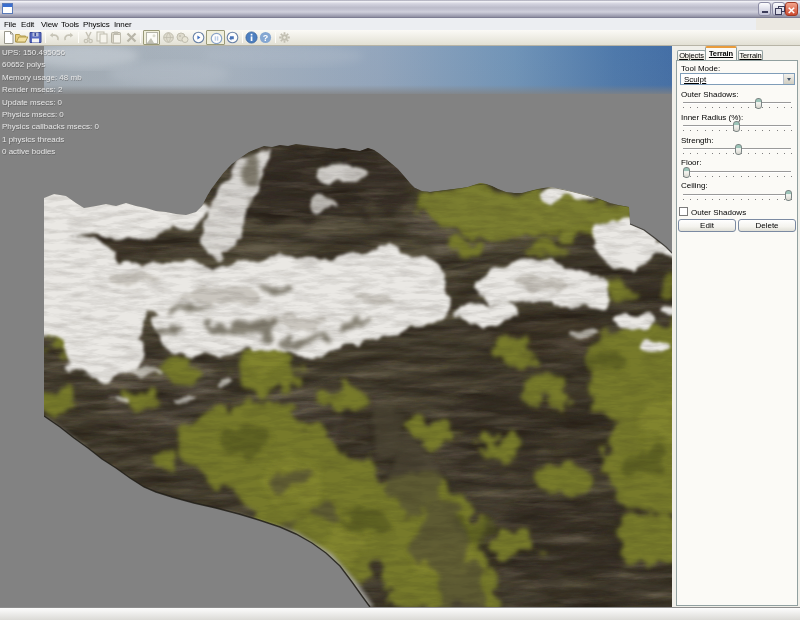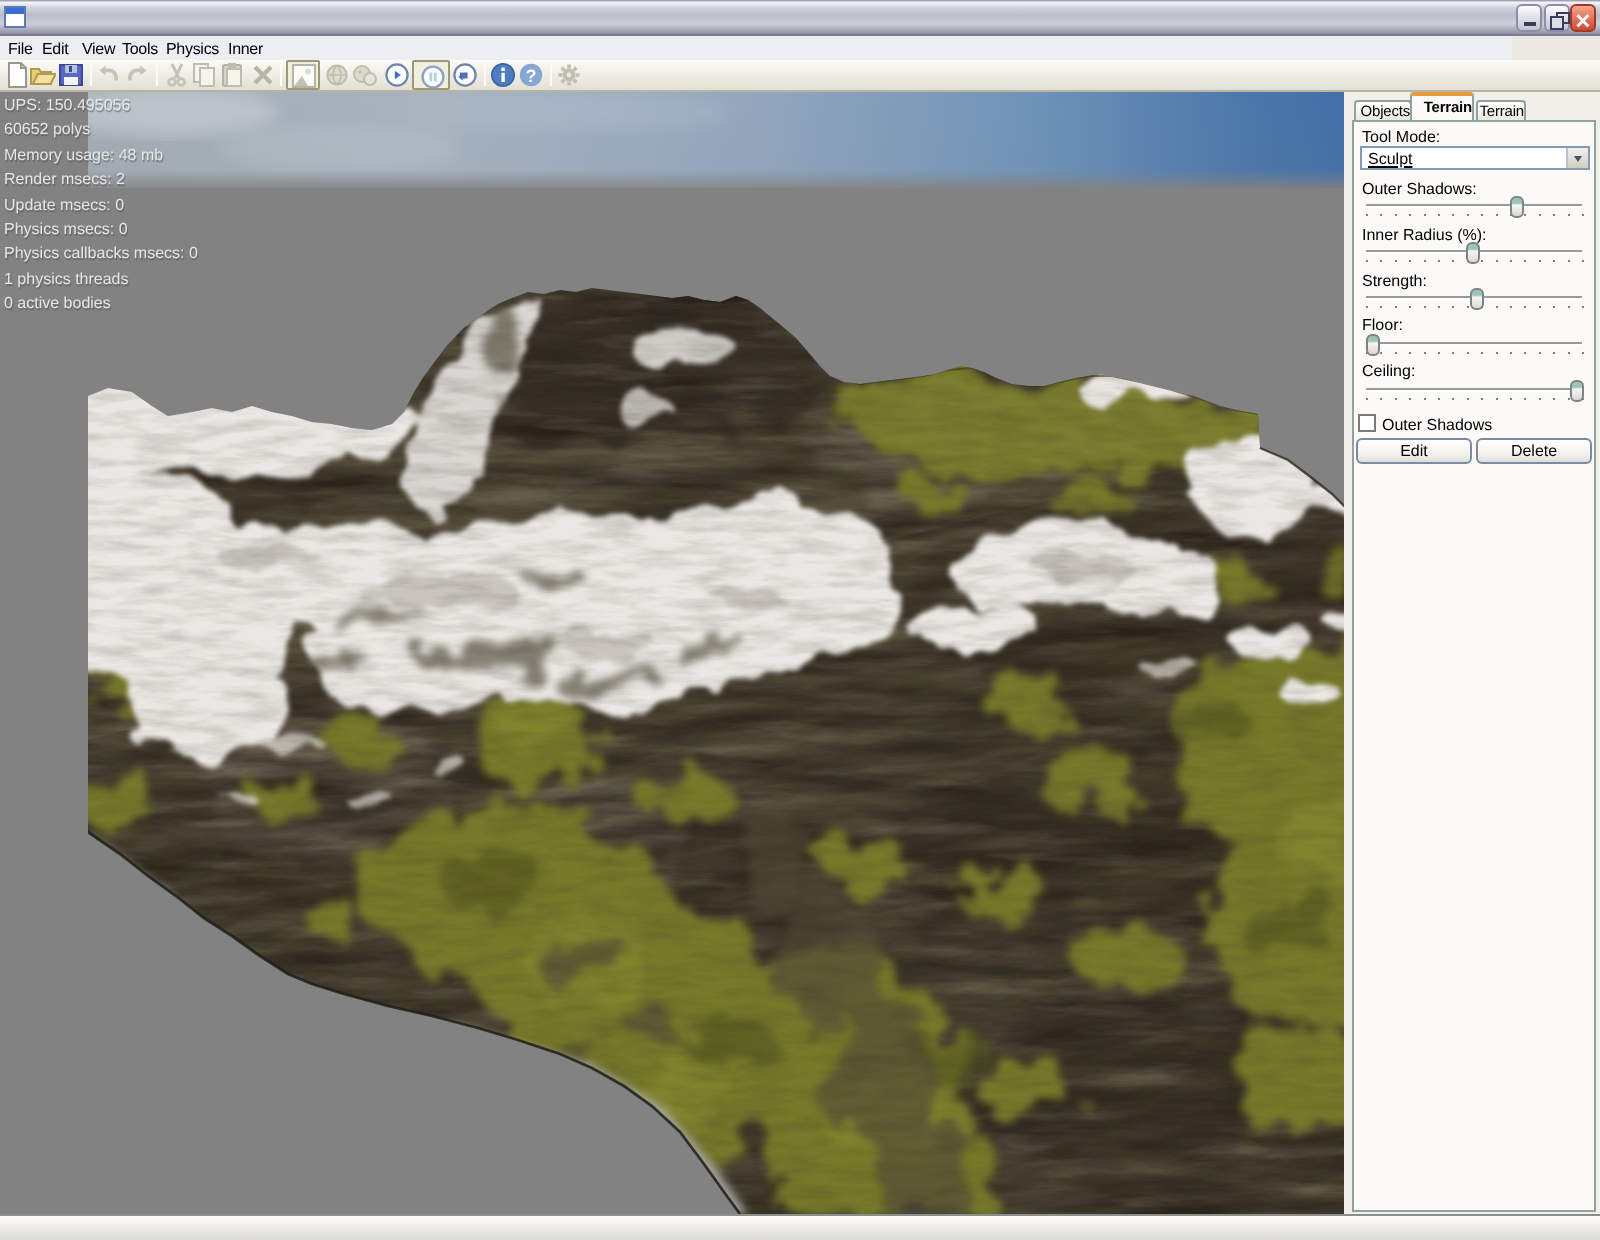--- a/index.html
+++ b/index.html
@@ -30,22 +30,22 @@
 .tsep { position:absolute; top:2px; width:1px; height:11px; background:#c6c3b4; border-right:1px solid #fdfcf8; }
 .ticon { position:absolute; top:1px; width:13px; height:13px; }
 .tbox { position:absolute; top:0px; width:16px; height:15px; border:1px solid #9a9a78; border-radius:1px; background:#f0efdc; }
 
 
 #viewport { position:absolute; left:0; top:46px; width:672px; height:561px; background:#828282;padding-left:44px; }
 #stats { position:absolute; left:2px; top:1px; font-size:8px; color:#e6e6e6; line-height:12.4px; text-shadow:0.5px 0.8px 0.5px rgba(80,80,80,0.55); }
 
 
 #panel { position:absolute; left:672px; top:46px; width:128px; height:561px; background:#f0efe9; font-size:8px; }
-.tab { position:absolute; color:#000; text-align:right; font-size:7.5px; letter-spacing:-0.1px;
-  background:linear-gradient(180deg,#ffffff,#ece9dd); border:1px solid #91a0a0; border-bottom:none; border-radius:2px 2px 0 0; }
+.tab { position:absolute; color:#000; text-align:center; font-size:7.5px; letter-spacing:-0.1px;
+  background:linear-gradient(180deg,#ffffff,#ece9dd); border:1px solid #91a0a0; border-bottom:none; border-radius:2px 2px 0 0;text-decoration:underline; }
 #tabTerrain { background:#fbfaf6; border-top:2px solid #e89b3c; z-index:3; }
 #pcontent { position:absolute; left:4px; top:14px; width:122px; height:546px; background:#fbfaf6; border:1px solid #91a0a0; }
 .plabel { position:absolute; font-size:8px; color:#000; left:4px; }
 #combo { position:absolute; left:3px; top:12px; width:115px; height:12px; background:#fff; border:1px solid #7f9db9; }
 #combo span { position:absolute; left:3px; top:1px;text-decoration:underline; }
 #combobtn { position:absolute; right:0; top:0; width:11px; height:10px; background:linear-gradient(180deg,#f2f1ed,#cfcdc1); border-left:1px solid #b9c3cf; }
 #combobtn:after { content:""; position:absolute; left:2.5px; top:3.5px; border-left:2.5px solid transparent; border-right:2.5px solid transparent; border-top:3.5px solid #44546a; }
 .slider { position:absolute; left:6px; width:108px; height:2px; border-top:1px solid #9a9a9a; border-bottom:1px solid #fff; background:#d6d6d6; }
 .thumb { position:absolute; top:-5px; width:7px; height:11px; border:1px solid #7b8584; border-radius:3px;
   background:linear-gradient(180deg,#9cc4b8 0%,#9cc4b8 28%,#f6f5f1 40%,#d9d8d0 100%); }

